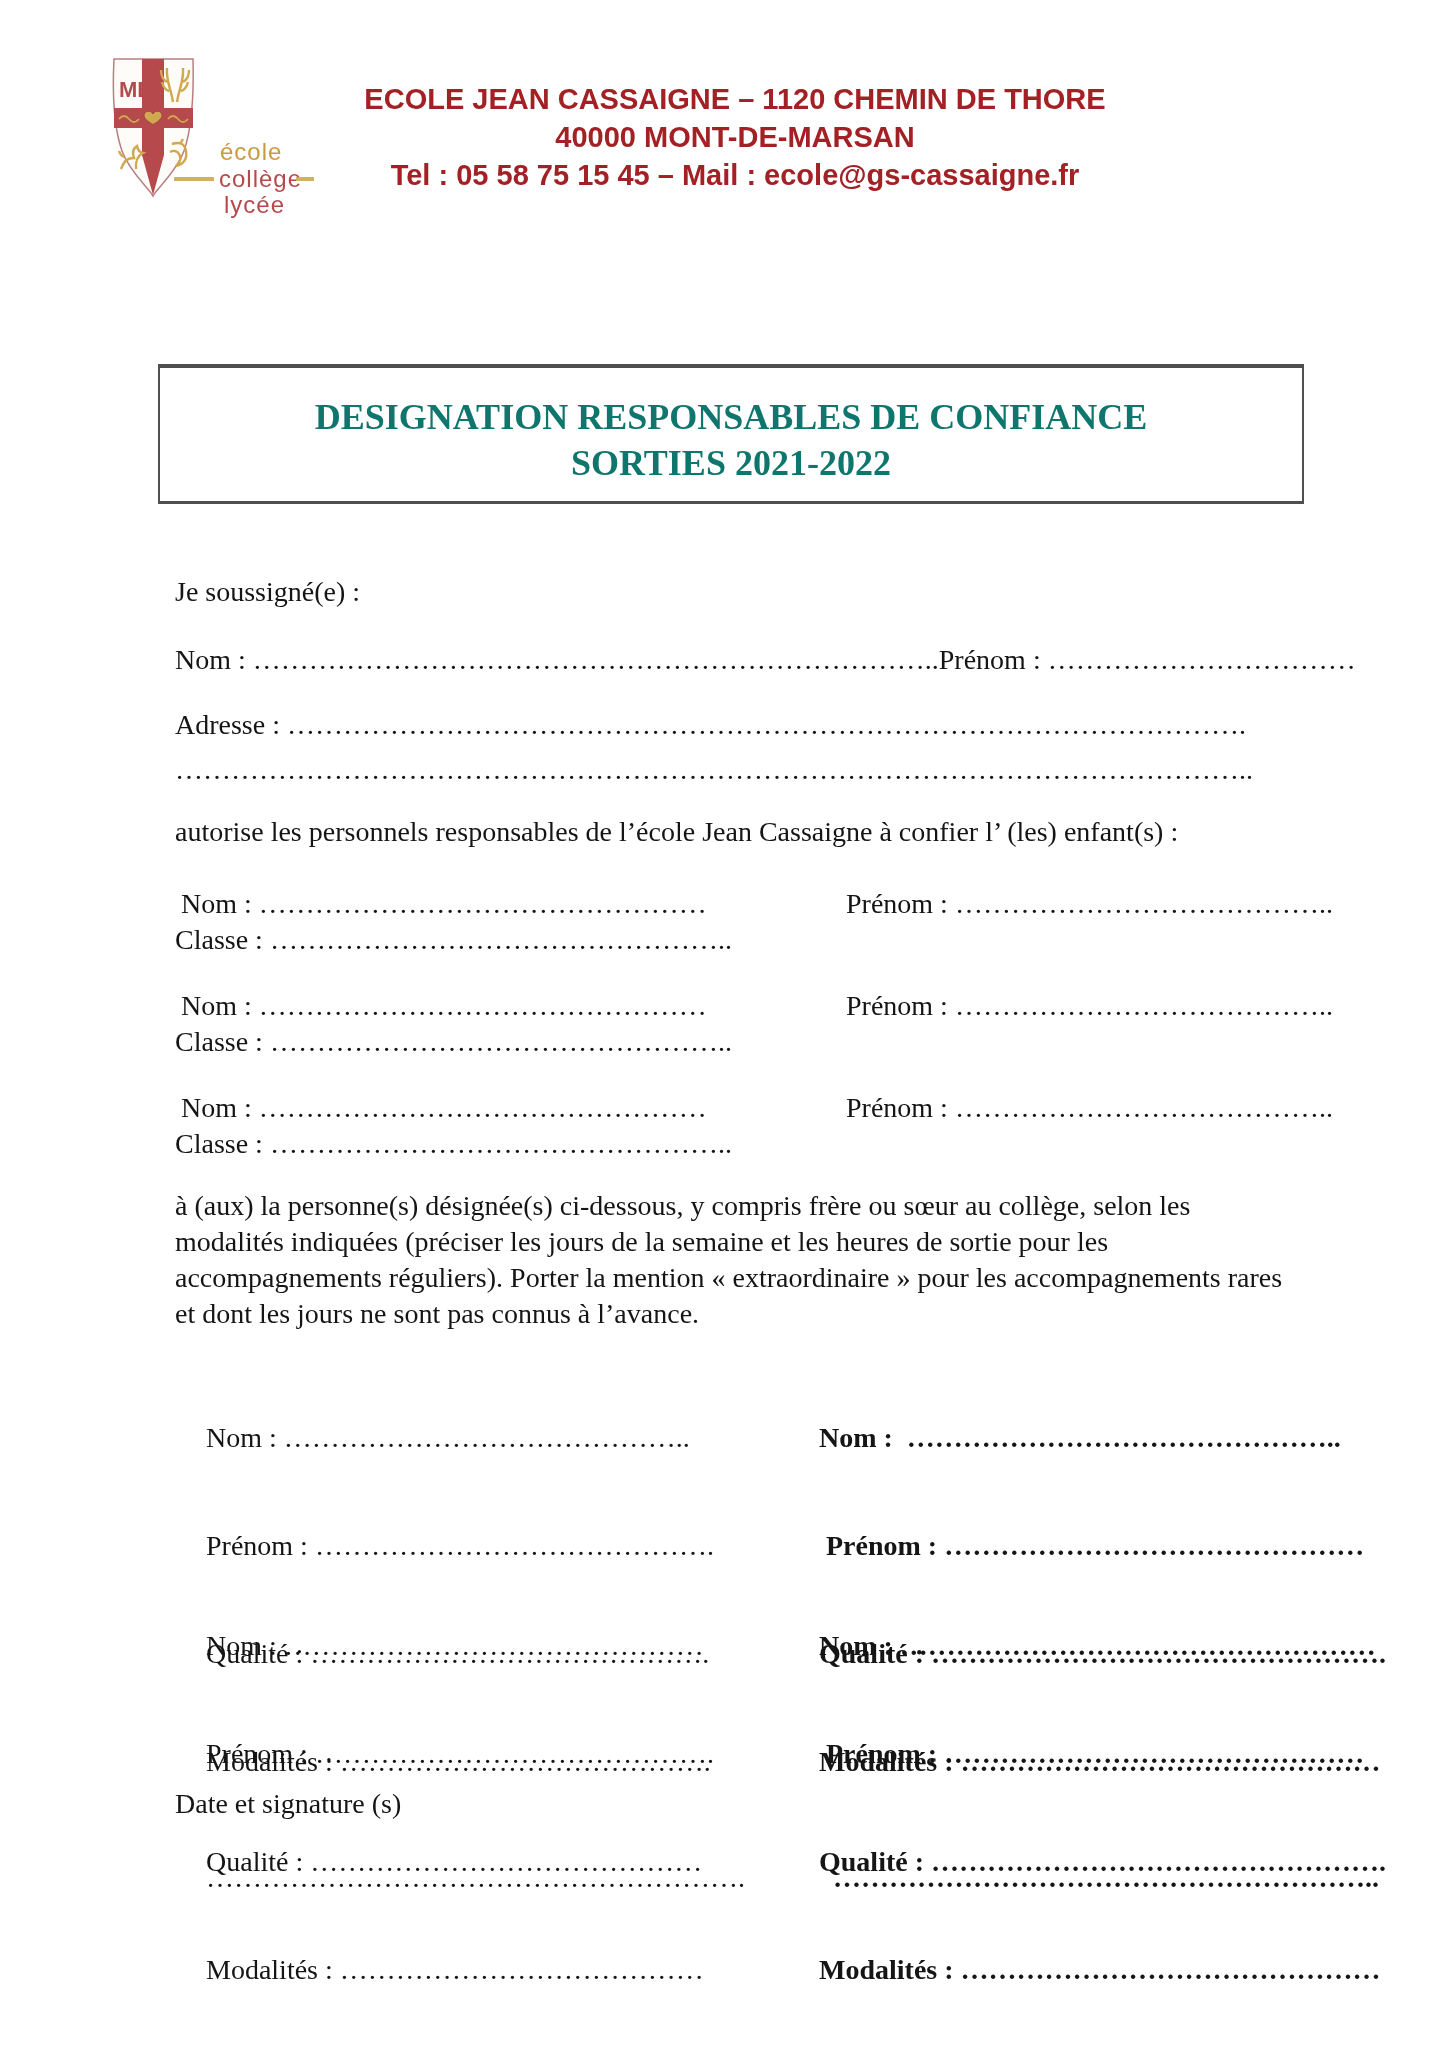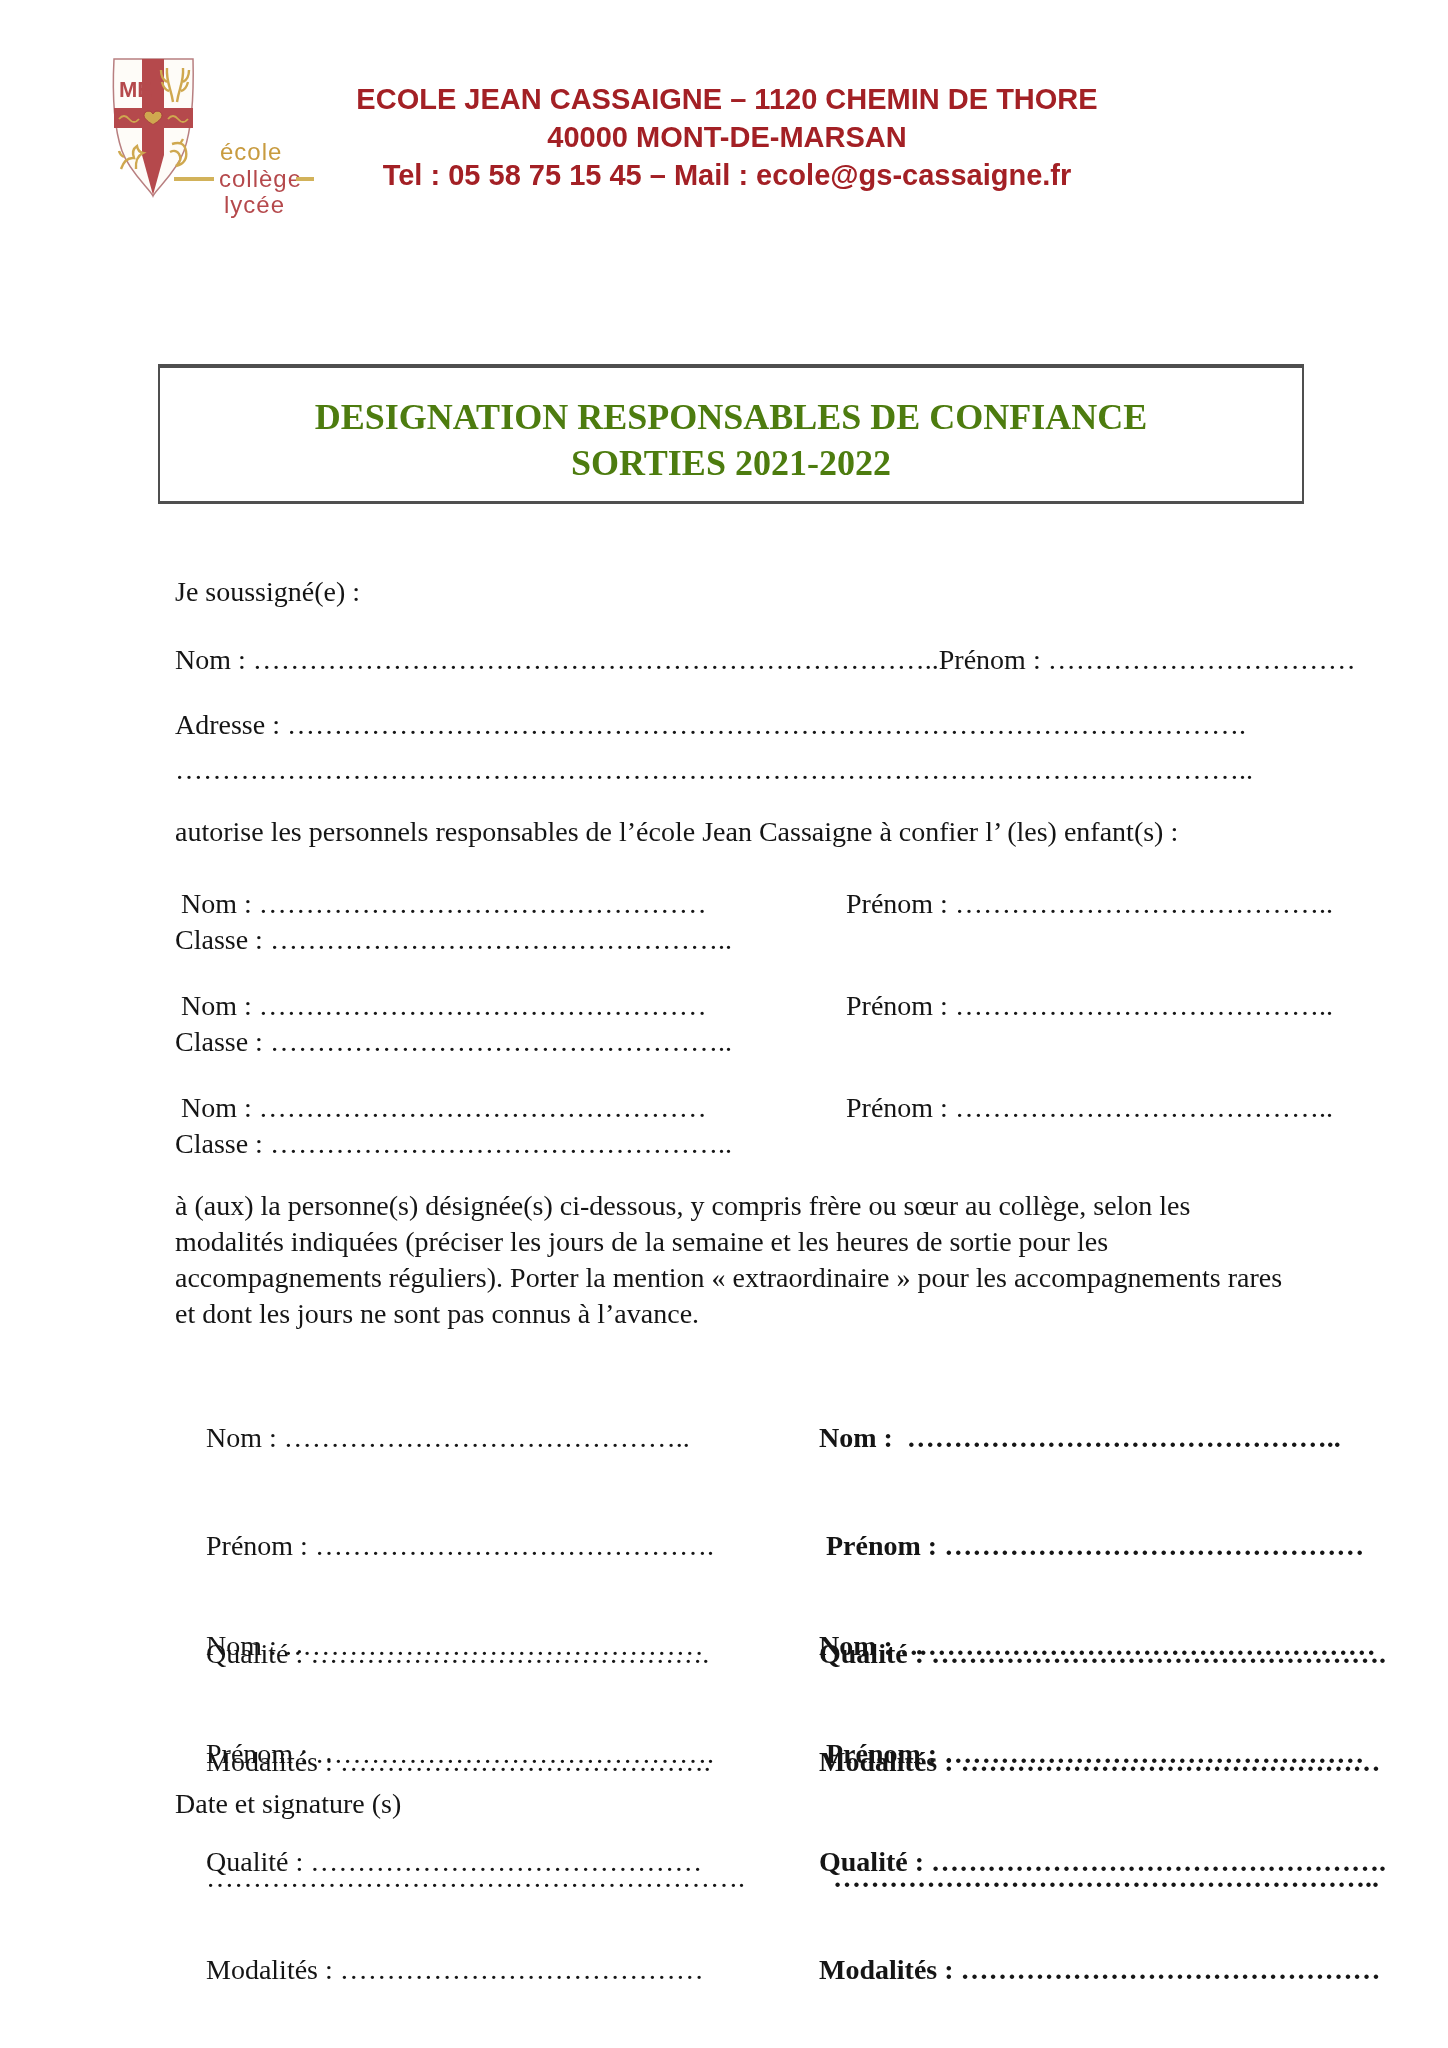--- a/index.html
+++ b/index.html
@@ -3,30 +3,30 @@
 <meta charset="utf-8">
 <style>
   html,body { margin:0; padding:0; background:#e8e8e8; }
   .page {
     position:relative; width:1448px; height:2048px; margin:0 auto;
     background:#ffffff; overflow:hidden;
     font-family:"Liberation Serif","DejaVu Serif",serif; color:#151515;
   }
   .logo-svg { position:absolute; left:100px; top:52px; }
   .header-text {
-    position:absolute; left:312px; top:80px; width:830px; text-align:center;
+    position:absolute; left:320px; top:80px; width:830px; text-align:center;
     font-family:"Liberation Sans","DejaVu Sans",sans-serif; font-weight:bold;
     font-size:29px; line-height:38px; color:#a32025;
   }
   .title-box {
     position:absolute; left:158px; top:364px; width:1146px; height:140px;
     box-sizing:border-box; border:2px solid #4f4f4f;
     border-top-width:4px; border-bottom-width:3px;
     text-align:center; font-weight:bold; font-size:36px; line-height:46px;
-    padding-top:26px; color:#4d7c0f;
+    padding-top:26px; color:#0f766e;
   }
   .line { position:absolute; left:175px; font-size:28px; white-space:pre; }
   .row  { position:absolute; left:181px; display:flex; font-size:28px; white-space:pre; }
   .row .cell-l { width:665px; }
   .para {
     position:absolute; left:175px; top:1188px; width:1125px;
     font-size:28px; line-height:36px; white-space:normal;
   }
   .cols { position:absolute; left:175px; width:1130px; display:flex;
           font-size:28px; line-height:36px; white-space:pre;margin-left:31px; }

